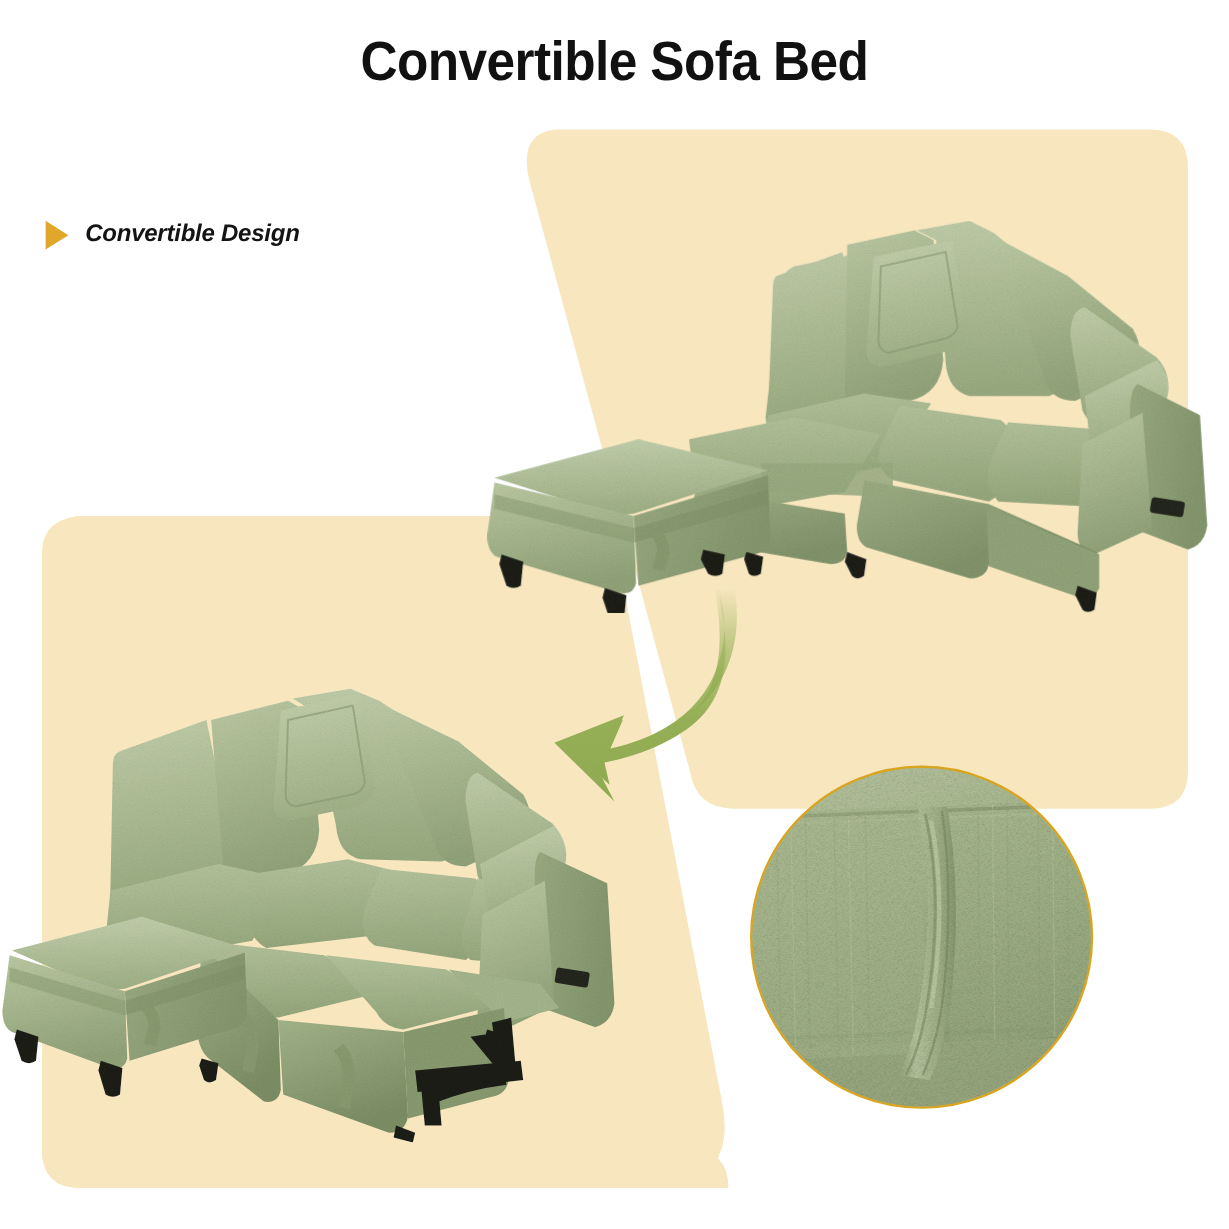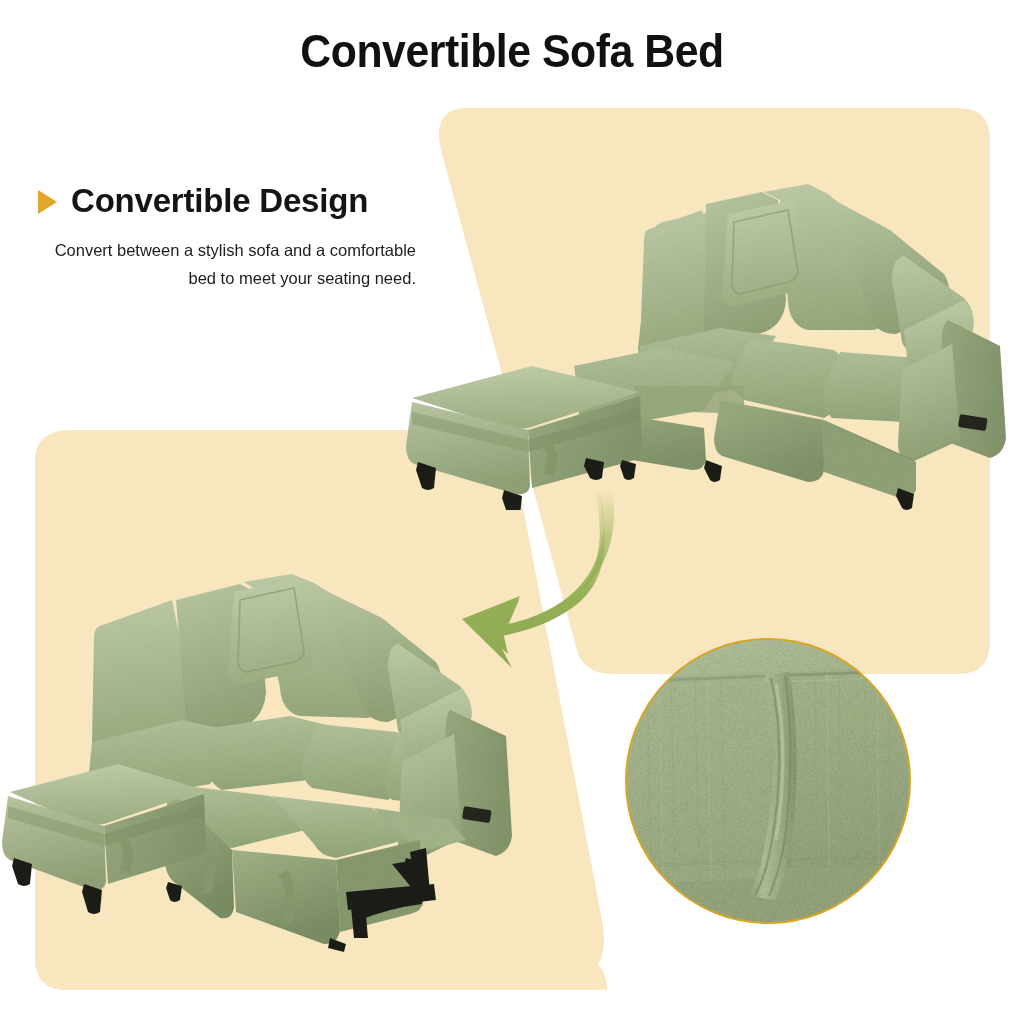--- a/index.html
+++ b/index.html
@@ -50,25 +50,26 @@
   }
   #bullet-triangle {
     width: 0; height: 0;
     border-left: 19px solid #E0A72B;
     border-top: 12px solid transparent;
     border-bottom: 12px solid transparent;
     flex: 0 0 auto;
     margin-top: 2px;
   }
   #feature-heading {
-    font-size: 33px;
+    font-size: 20px;
     font-weight: bold;
     color: #141414;
     letter-spacing: -0.2px;
     white-space: nowrap;
+    font-style: italic;
   }
   #feature-body {
     margin-top: 16px;
     text-align: right;
     font-size: 16.5px;
     line-height: 1.72;
     color: #1d1d1d;
     padding-right: 4px;
   }
   
@@ -197,21 +198,20 @@
     </g>
   </svg>
 
   <div id="page-title">Convertible Sofa Bed</div>
 
   <div id="feature-block">
     <div id="feature-heading-row">
       <div id="bullet-triangle" style="border-left-color: rgb(224, 167, 43);"></div>
       <div id="feature-heading">Convertible Design</div>
     </div>
-    <div id="feature-body">Convert between a stylish sofa and a comfortable bed to meet your seating need.</div>
   </div>
 
   <div class="sofa-art" id="sofa-top-art">
     <svg viewBox="0 0 620 340" width="620" height="340">
       <defs>
         <linearGradient id="tFace" x1="0" y1="0" x2="0.2" y2="1">
           <stop offset="0%" stop-color="#BDCBA5"></stop>
             <stop offset="100%" stop-color="#93A57A"></stop>
         </linearGradient>
         <linearGradient id="tBack" x1="0" y1="0" x2="0.1" y2="1">

